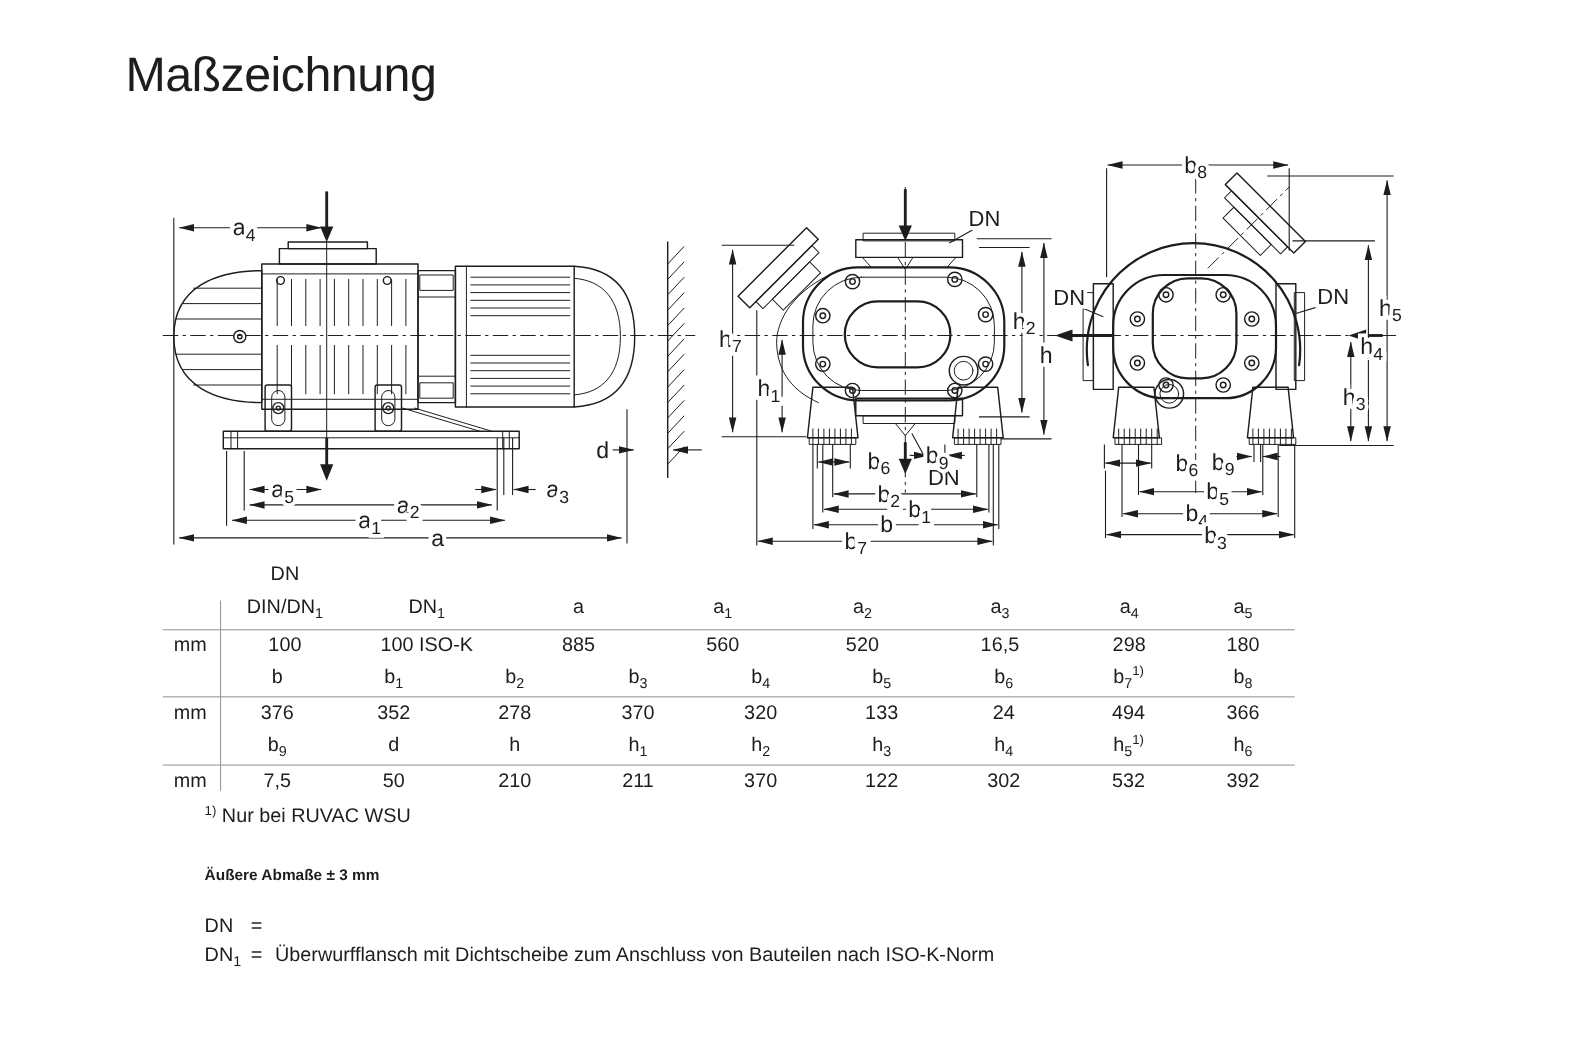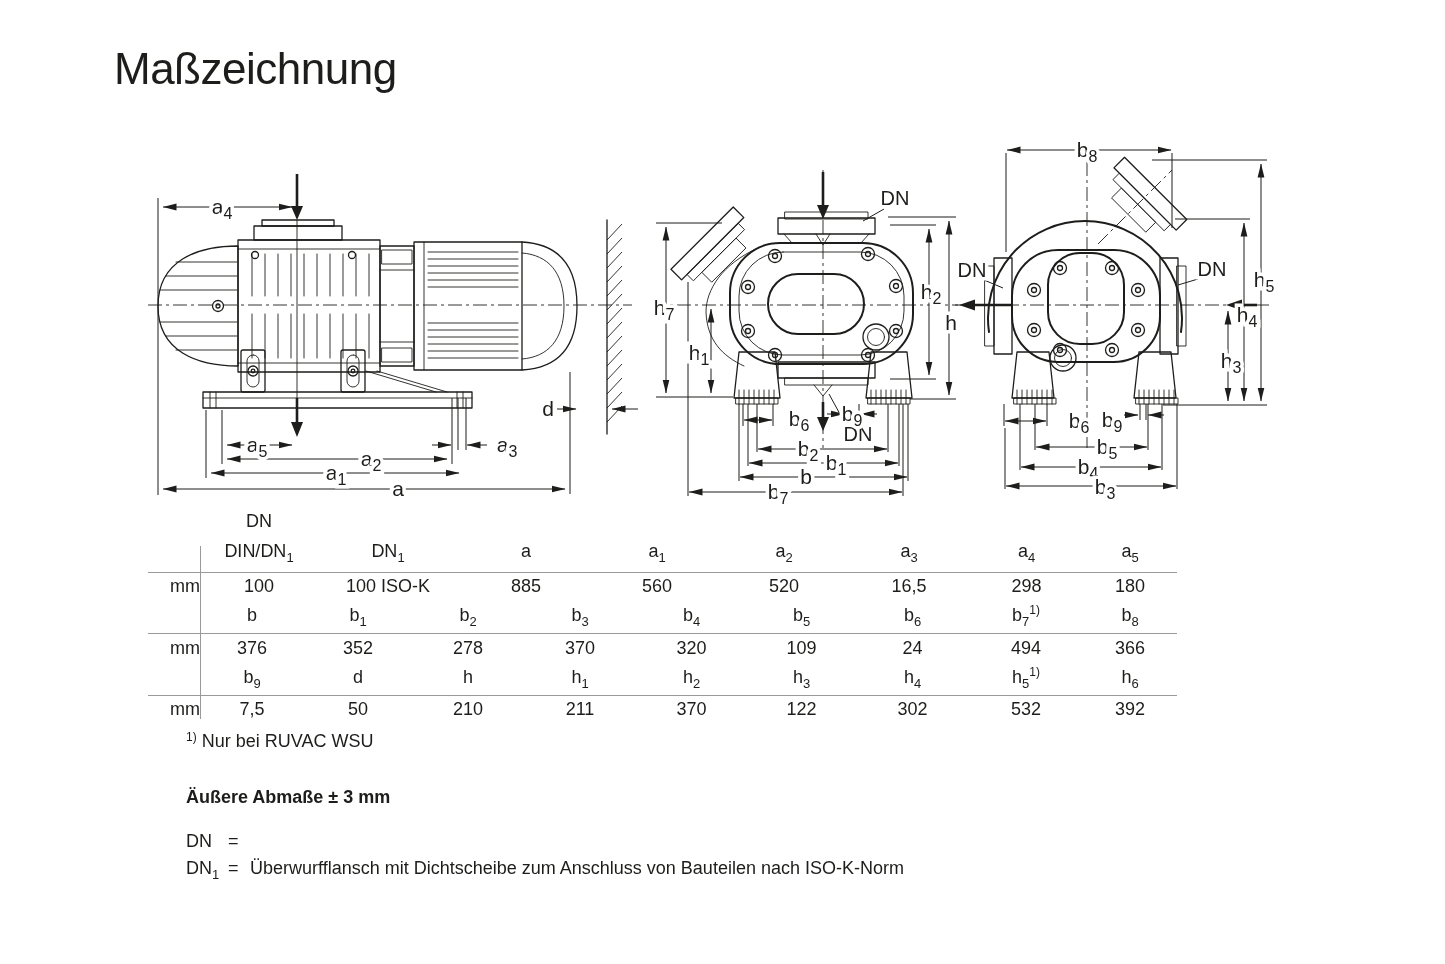--- a/index.html
+++ b/index.html
@@ -16,29 +16,29 @@
   .fillk{fill:#1d1d1b;stroke:none;}
   .dlbl{font-family:"Liberation Sans",sans-serif;font-size:21px;fill:#1d1d1b;
         stroke:#ffffff;stroke-width:7px;paint-order:stroke;text-anchor:middle;}
   .dlbl .sub{font-size:16px;}
   .dnlbl{font-size:20px;}
   
   .trow{position:absolute;display:grid;width:1029px;left:148px;font-size:18px;color:#1d1d1b;}
   .g1{grid-template-columns:52px 118px 140px 136px 126px 128px 122px 113px 94px;}
   .g2{grid-template-columns:52px 104px 108px 112px 112px 111px 109px 113px 114px 94px;}
   .tc{text-align:center;}
-  .tu{text-align:right;padding-left:10px;}
+  .tu{text-align:left;padding-left:10px;}
   .tc sub{font-size:13px;line-height:0;}
   .tc sup{font-size:12px;line-height:0;}
   .hline{position:absolute;left:148px;width:1029px;height:1px;background:#9a9a9a;}
   .vline{position:absolute;left:200px;top:546px;width:1px;height:173px;background:#9a9a9a;}
   
   .fn1{position:absolute;left:186px;top:730px;font-size:18px;}
   .fn1 sup{font-size:12px;vertical-align:6px;}
-  .fn2{position:absolute;left:186px;top:787px;font-size:18px;font-weight:bold;}
+  .fn2{position:absolute;left:186px;top:787px;font-size:14px;font-weight:bold;}
   .def{position:absolute;left:186px;display:flex;font-size:18px;}
   .def .term{width:42px;}
   .def .term sub{font-size:13px;}
   .def .eq{width:22px;}
 </style>
 </head>
 <body>
 
 <div class="page">
 
@@ -329,21 +329,21 @@
       <div class="tc"><span>b</span><sub>8</sub></div>
     </div>
 
     <div class="trow g2" style="top:638px">
       <div class="tu">mm</div>
       <div class="tc">376</div>
       <div class="tc">352</div>
       <div class="tc">278</div>
       <div class="tc">370</div>
       <div class="tc">320</div>
-      <div class="tc">109</div>
+      <div class="tc">133</div>
       <div class="tc">24</div>
       <div class="tc">494</div>
       <div class="tc">366</div>
     </div>
 
     <div class="trow g2" style="top:667px">
       <div class="tu"></div>
       <div class="tc"><span>b</span><sub>9</sub></div>
       <div class="tc"><span>d</span></div>
       <div class="tc"><span>h</span></div>

